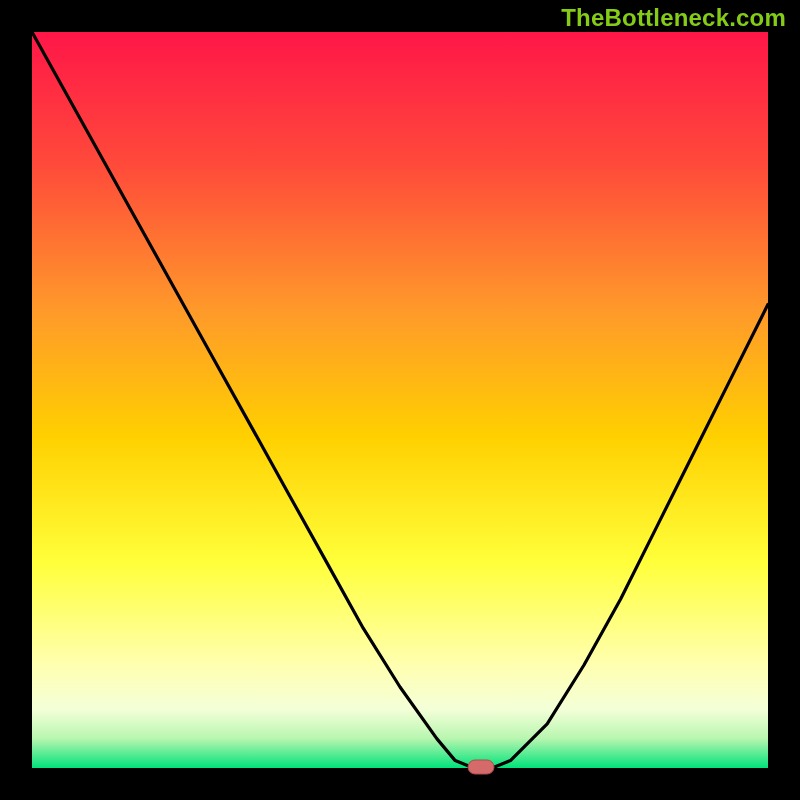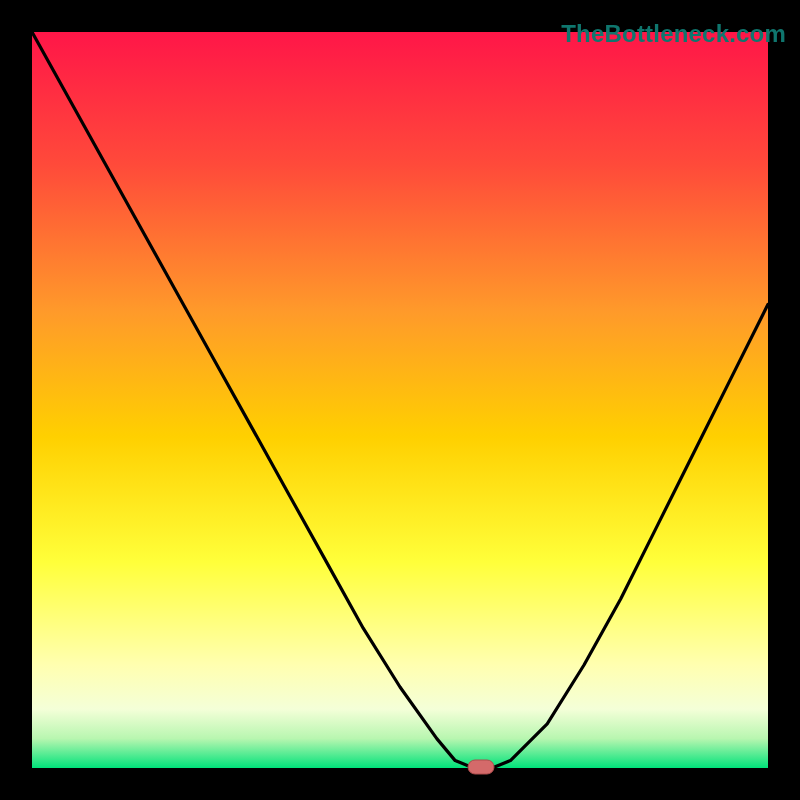--- a/index.html
+++ b/index.html
@@ -16,23 +16,22 @@
     height: 800px;
     background: #000;
   }
   .watermark {
     position: absolute;
     top: 4px;
     right: 14px;
     font-family: Arial, Helvetica, sans-serif;
     font-size: 24px;
     font-weight: 600;
-    color: #0f766e;
+    color: #84cc16;
     letter-spacing: 0.2px;
-    margin-top: 16px;
   }
   svg {
     display: block;
   }
 </style>
 </head>
 <body>
 <div class="frame">
 
 <svg width="800" height="800" viewBox="0 0 800 800">

